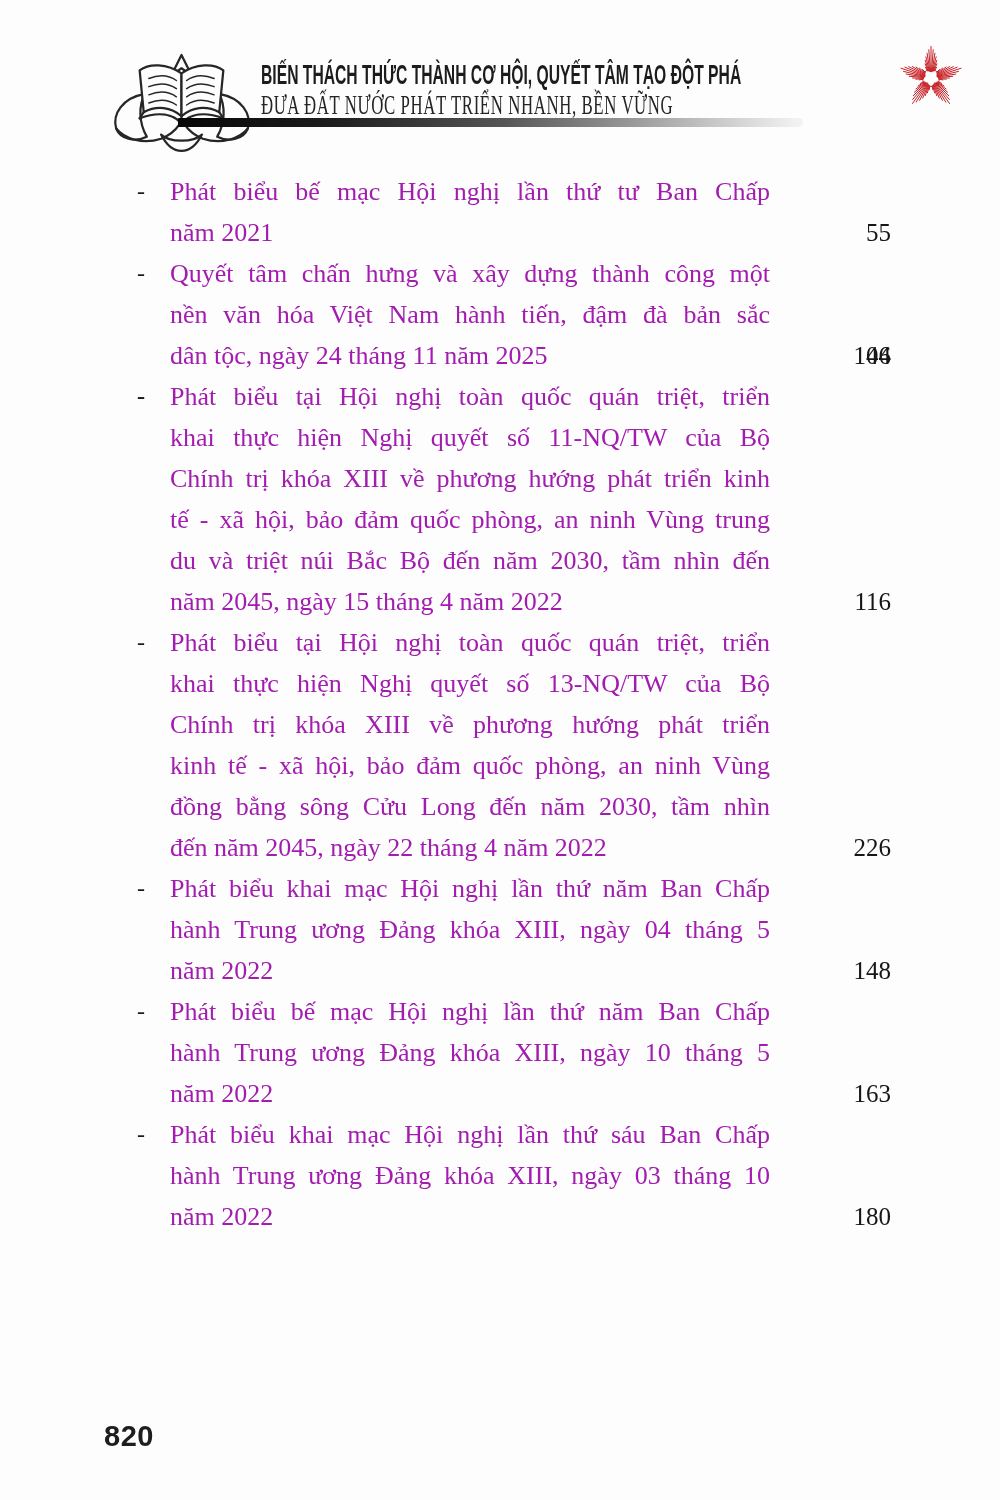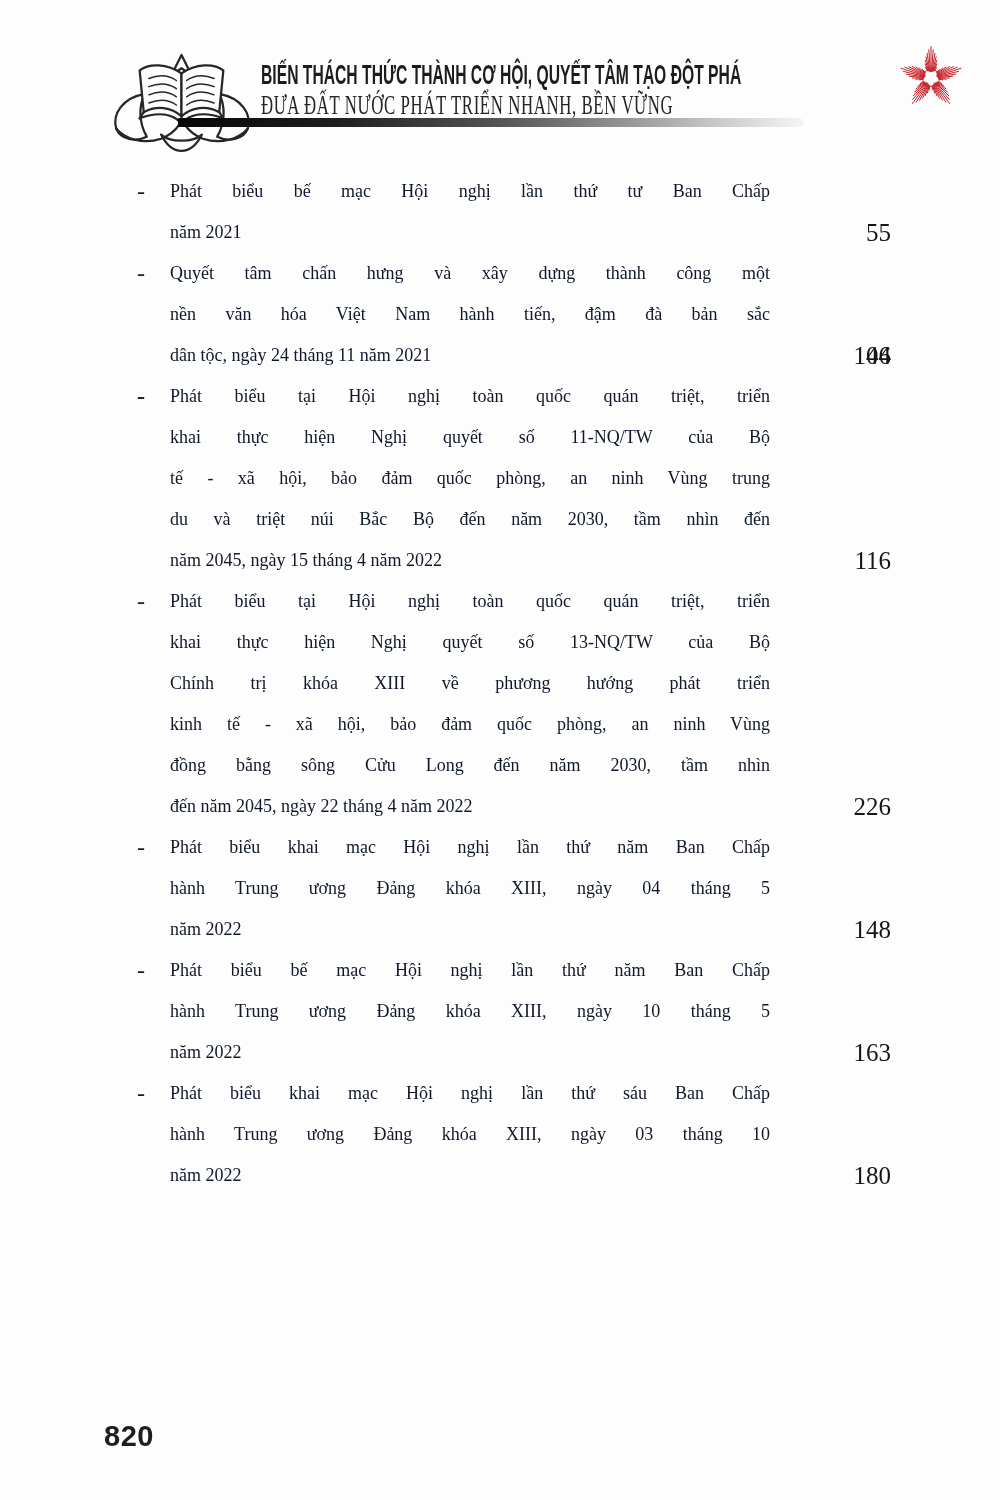--- a/index.html
+++ b/index.html
@@ -47,24 +47,24 @@
 
   
   .toc { position:absolute; left:135px; top:171px; width:758px; }
   .toc-item { position:relative; padding-left:35px; }
   .toc-dash {
     position:absolute; left:2px; top:0;
     line-height:41px; font-size:24px; color:#1a1a1a;
   }
   .text-col { width:600px; }
   .line {
-    font-size:18px; line-height:41px; height:41px;
+    font-size:26px; line-height:41px; height:41px;
     overflow:hidden;
     text-align:justify; text-align-last:justify;
-    color:#0f172a;
+    color:#a21caf;
   }
   .line.final { text-align:left; text-align-last:auto; }
   .toc-page {
     position:absolute; right:2px; bottom:0;
     line-height:41px; font-size:25px; color:#161616;
   }
 
   
   .folio {
     position:absolute; left:104px; top:1420px;
@@ -208,35 +208,36 @@
           <div class="line final">năm 2021</div>
         </div>
     <span class="toc-page">55</span>
   </div>
 
   <div class="toc-item">
     <span class="toc-dash">-</span>
     <div class="text-col">
           <div class="line">Quyết tâm chấn hưng và xây dựng thành công một</div>
           <div class="line">nền văn hóa Việt Nam hành tiến, đậm đà bản sắc</div>
-          <div class="line final">dân tộc, ngày 24 tháng 11 năm 2021</div>
+          <div class="line final">dân tộc, ngày 24 tháng 11 năm 2025</div>
         </div>
     <span class="toc-page">46</span>
   </div>
 
   <div class="toc-item">
     <span class="toc-dash">-</span>
     <span class="toc-page">104</span>
   </div>
 
   <div class="toc-item">
     <span class="toc-dash">-</span>
     <div class="text-col">
           <div class="line">Phát biểu tại Hội nghị toàn quốc quán triệt, triển</div>
           <div class="line">khai thực hiện Nghị quyết số 11-NQ/TW của Bộ</div>
+          <div class="line">Chính trị khóa XIII về phương hướng phát triển kinh</div>
           <div class="line">tế - xã hội, bảo đảm quốc phòng, an ninh Vùng trung</div>
           <div class="line">du và triệt núi Bắc Bộ đến năm 2030, tầm nhìn đến</div>
           <div class="line final">năm 2045, ngày 15 tháng 4 năm 2022</div>
         </div>
     <span class="toc-page">116</span>
   </div>
 
   <div class="toc-item">
     <span class="toc-dash">-</span>
     <div class="text-col">

